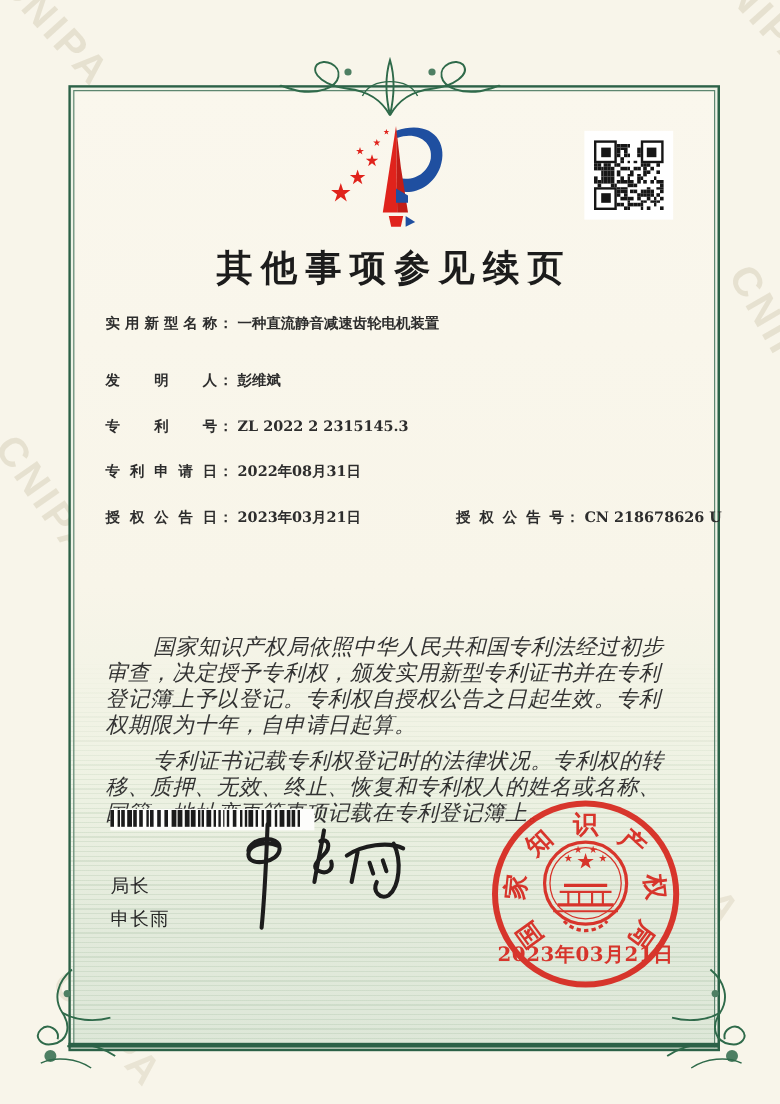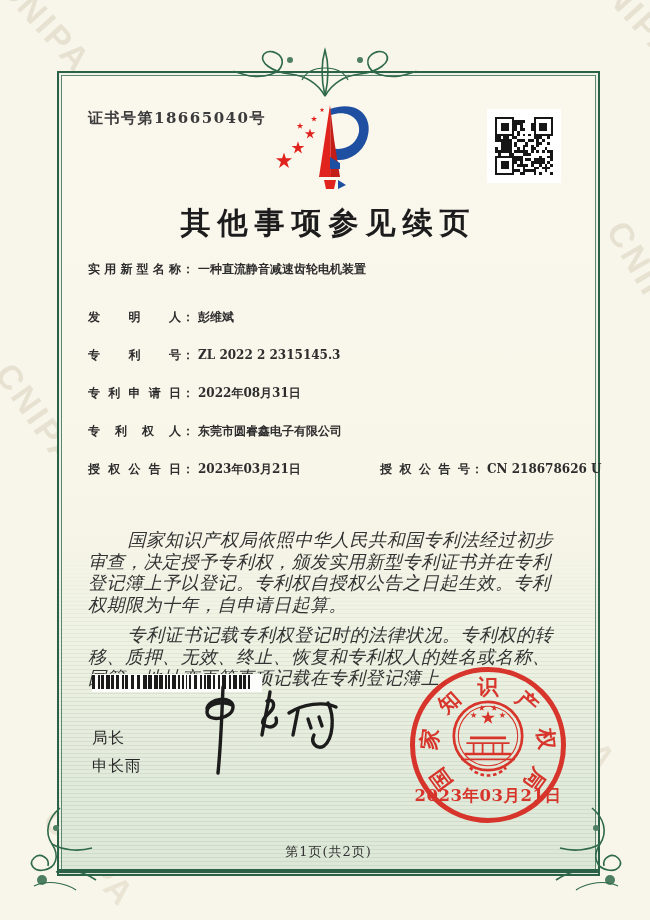--- a/index.html
+++ b/index.html
@@ -77,21 +77,20 @@
   <div class="wm" style="left:574px; top:-8px;">CNIPA</div>
   <div class="wm" style="left:586px; top:256px; transform:rotate(60deg);">CNIPA</div>
   <div class="wm" style="left:-22px; top:396px; transform:rotate(55deg);">CNIPA</div>
   <div class="wm" style="left:400px; top:260px; transform:rotate(60deg); opacity:.20;">CNIPA</div>
   <div class="wm" style="left:516px; top:700px; transform:rotate(55deg); opacity:.30;">CNIPA</div>
   <div class="wm" style="left:30px; top:838px; transform:rotate(48deg); opacity:.30;">CNIPA</div>
 
   <div id="frame">
     <div id="guilloche"></div>
 
-    <div class="cert-number">证书号第18665040号</div>
 
     <svg id="logo" viewBox="0 0 122 98">
       <defs>
         <symbol id="star" viewBox="-10 -10 20 20">
           <polygon points="0,-10 2.24,-3.09 9.51,-3.09 3.63,1.18 5.88,8.09 0,3.82 -5.88,8.09 -3.63,1.18 -9.51,-3.09 -2.24,-3.09"></polygon>
         </symbol>
       </defs>
 
       <path d="M62,10 C92,0 106,20 99,40 C93,57 76,64 64,60 L63,49 C78,53 89,44 91,33 C93,20 80,10 63,16 Z" fill="#1f4fa0"></path>
 
@@ -276,23 +275,20 @@
       <div class="frow">
         <span class="lbl">发明人</span><span class="colon">：</span><span class="val">彭维斌</span>
       </div>
       <div class="frow">
         <span class="lbl">专利号</span><span class="colon">：</span><span class="val">ZL 2022 2 2315145.3</span>
       </div>
       <div class="frow">
         <span class="lbl">专利申请日</span><span class="colon">：</span><span class="val">2022年08月31日</span>
       </div>
       <div class="frow">
-        <span class="lbl">专利权人</span><span class="colon">：</span><span class="val">东莞市圆睿鑫电子有限公司</span>
-      </div>
-      <div class="frow">
         <span class="lbl">授权公告日</span><span class="colon">：</span><span class="val">2023年03月21日</span>
         <span class="pair2">
           <span class="lbl">授权公告号</span><span class="colon">：</span><span class="val">CN 218678626 U</span>
         </span>
       </div>
     </div>
 
     <div id="paragraphs">
       <p>国家知识产权局依照中华人民共和国专利法经过初步审查，决定授予专利权，颁发实用新型专利证书并在专利登记簿上予以登记。专利权自授权公告之日起生效。专利权期限为十年，自申请日起算。</p>
       <p>专利证书记载专利权登记时的法律状况。专利权的转移、质押、无效、终止、恢复和专利权人的姓名或名称、国籍、地址变更等事项记载在专利登记簿上。</p>
@@ -341,21 +337,20 @@
       <div id="seal-date">2023年03月21日</div>
     <div class="ring-ch" style="left: 31.077px; top: 112.092px; transform: translate(-50%, -50%) rotate(-126deg);">国</div>
         <div class="ring-ch" style="left: 20.3177px; top: 71.9373px; transform: translate(-50%, -50%) rotate(-84deg);">家</div>
         <div class="ring-ch" style="left: 39.1904px; top: 34.8976px; transform: translate(-50%, -50%) rotate(-42deg);">知</div>
         <div class="ring-ch" style="left: 78px; top: 20px; transform: translate(-50%, -50%) rotate(0deg);">识</div>
         <div class="ring-ch" style="left: 116.81px; top: 34.8976px; transform: translate(-50%, -50%) rotate(42deg);">产</div>
         <div class="ring-ch" style="left: 135.682px; top: 71.9373px; transform: translate(-50%, -50%) rotate(84deg);">权</div>
         <div class="ring-ch" style="left: 124.923px; top: 112.092px; transform: translate(-50%, -50%) rotate(126deg);">局</div>
       </div>
 
-    <div class="page-info">第1页(共2页)</div>
   </div>
 
   <div id="bottom-border"></div>
 
   <svg id="orn-top" class="ornament" width="190" height="56" viewBox="0 0 190 56">
     <g fill="none" stroke="#2f6a4a" stroke-width="1.6">
       <path d="M95,50 C88,38 78,30 60,28 C42,26 28,16 34,8 C40,2 54,8 52,18 C50,28 34,32 20,30 C10,28 2,24 4,26"></path>
       <path d="M95,50 C102,38 112,30 130,28 C148,26 162,16 156,8 C150,2 136,8 138,18 C140,28 156,32 170,30 C180,28 188,24 186,26"></path>
       <path d="M95,50 C90,28 92,14 95,4 C98,14 100,28 95,50"></path>
       <circle cx="60" cy="14" r="3" fill="#4e7f63" stroke="none"></circle>

